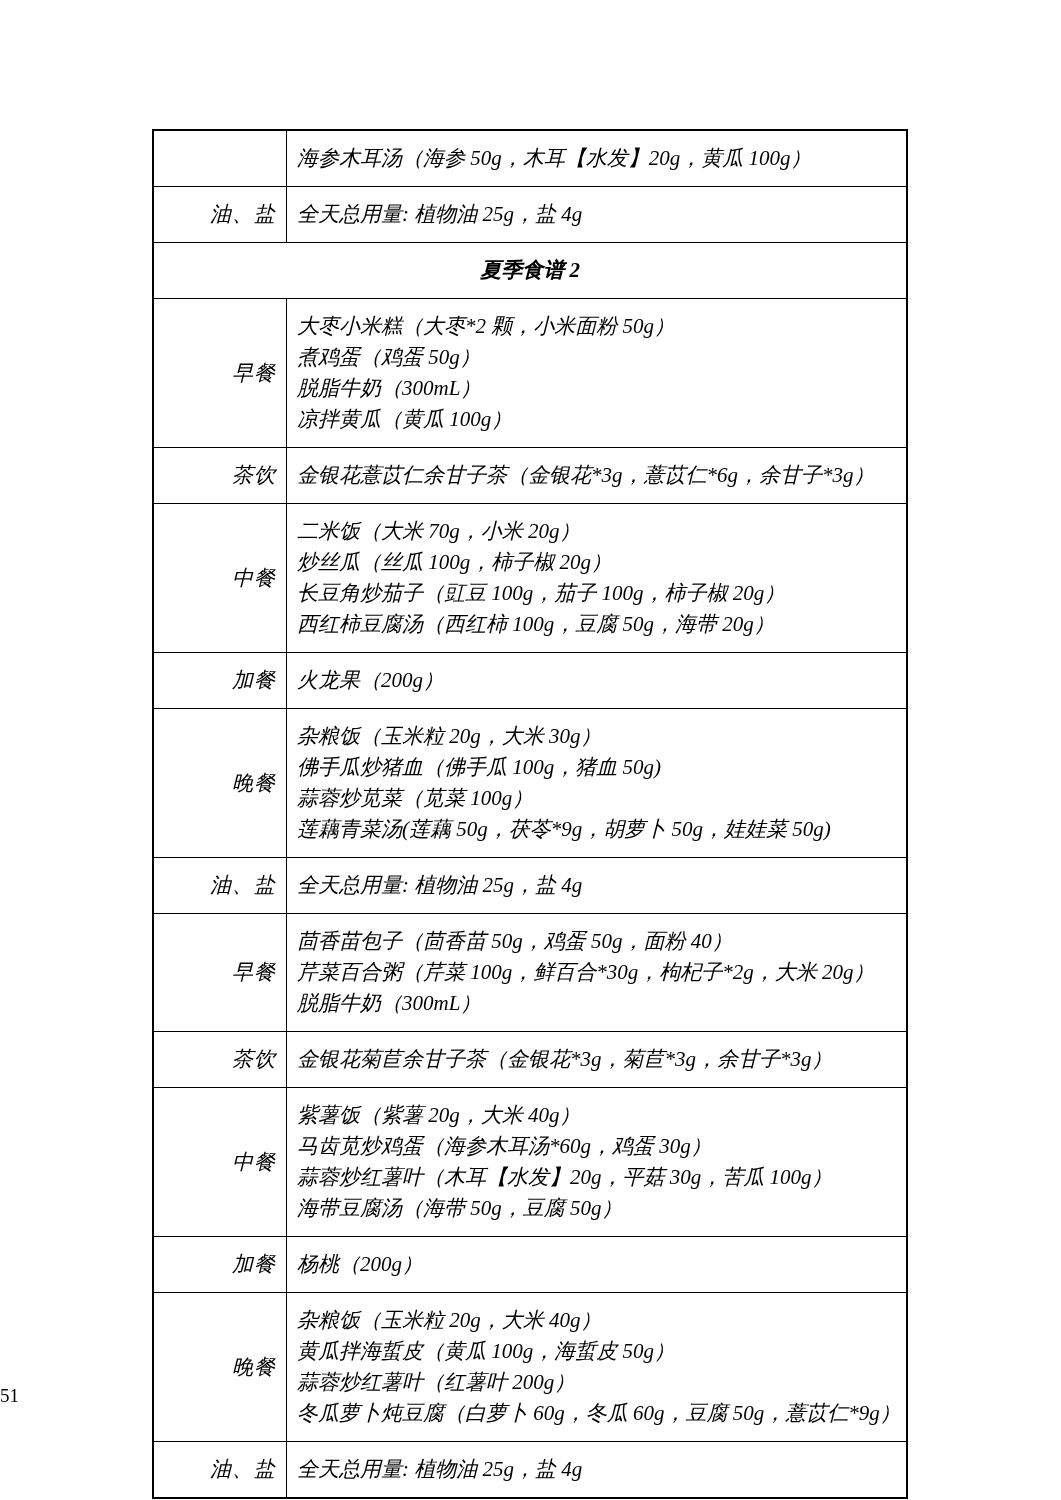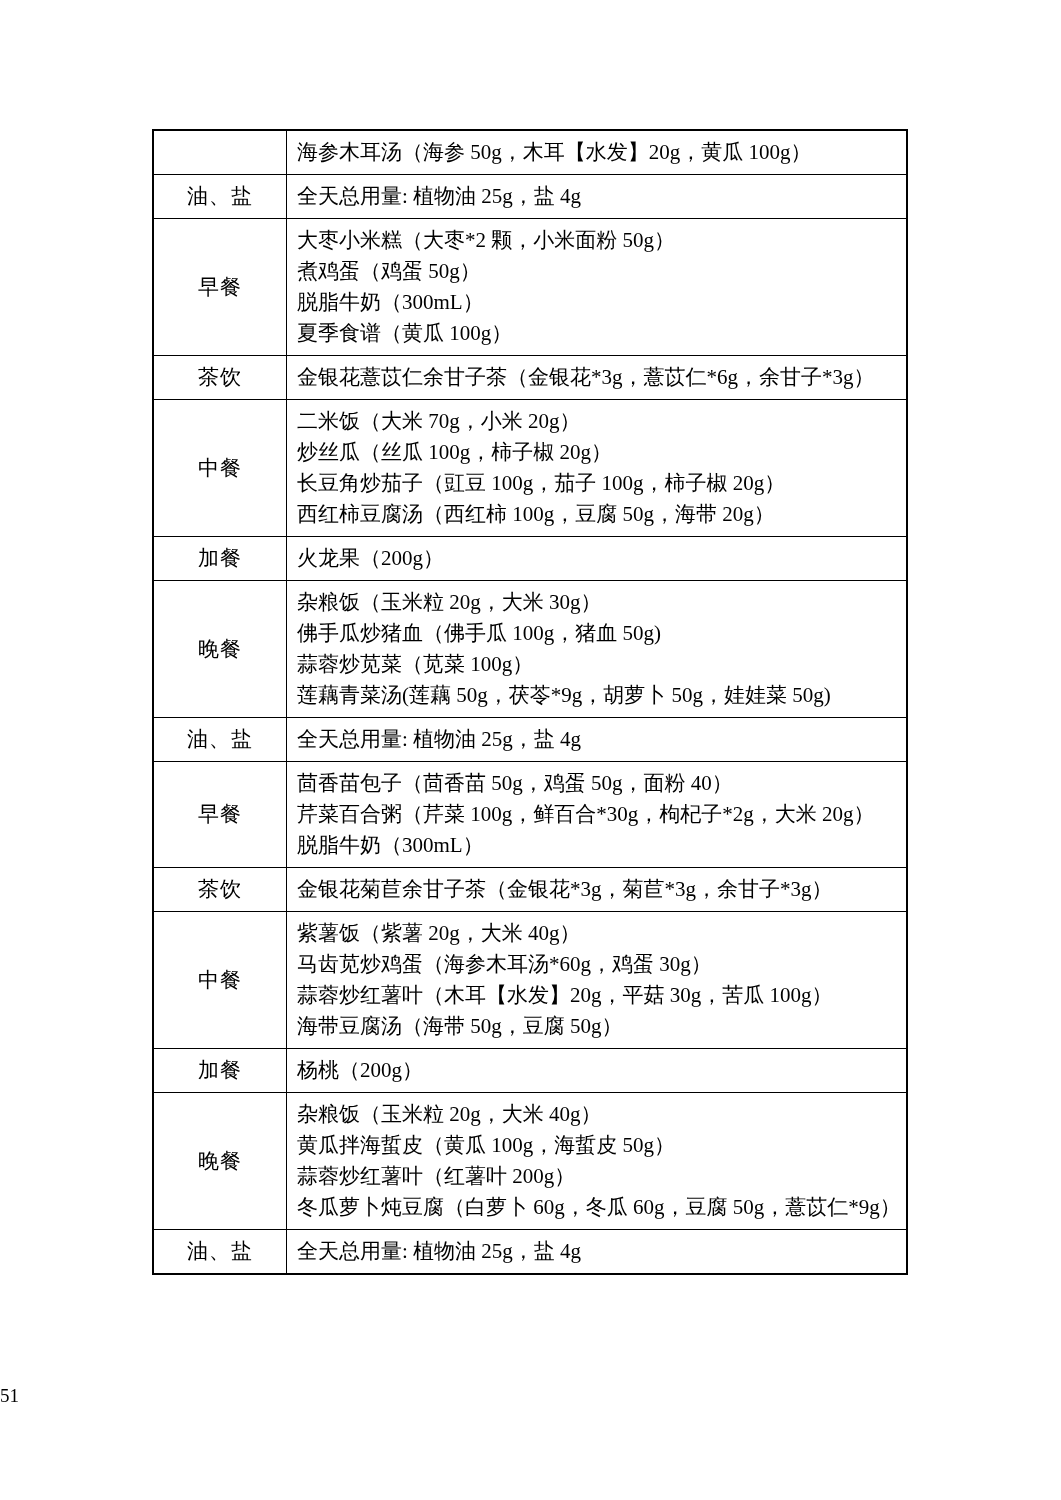--- a/index.html
+++ b/index.html
@@ -23,26 +23,27 @@
     width: 756px;
     border-collapse: collapse;
     table-layout: fixed;
     border: 2px solid #000000;
   }
   table.meal-table td {
     border: 1px solid #000000;
     font-size: 21px;
     line-height: 31px;
     vertical-align: middle;
-    padding: 6px 10px;
+    padding: 12px 10px;
     word-break: break-all;
+    font-style: italic;
   }
   td.label-cell {
     width: 112px; 
-    text-align: center;
+    text-align: right;
     padding: 6px 10px;
     letter-spacing: 1px;
   }
   td.content-cell {
     text-align: left;
   }
   td.header-cell {
     text-align: center;
     font-weight: bold;
   }
@@ -75,28 +76,31 @@
         </td>
       </tr>
 
       <tr>
         <td class="label-cell">油、盐</td>
         <td class="content-cell">
           <div class="dish-line">全天总用量: 植物油 25g，盐 4g</div>
         </td>
       </tr>
 
+      <tr>
+        <td class="header-cell" colspan="2">夏季食谱 2</td>
+      </tr>
 
       <tr>
         <td class="label-cell">早餐</td>
         <td class="content-cell">
           <div class="dish-line">大枣小米糕（大枣*2 颗，小米面粉 50g）</div>
           <div class="dish-line">煮鸡蛋（鸡蛋 50g）</div>
           <div class="dish-line">脱脂牛奶（300mL）</div>
-          <div class="dish-line">夏季食谱（黄瓜 100g）</div>
+          <div class="dish-line">凉拌黄瓜（黄瓜 100g）</div>
         </td>
       </tr>
 
       <tr>
         <td class="label-cell">茶饮</td>
         <td class="content-cell">
           <div class="dish-line">金银花薏苡仁余甘子茶（金银花*3g，薏苡仁*6g，余甘子*3g）</div>
         </td>
       </tr>
 

